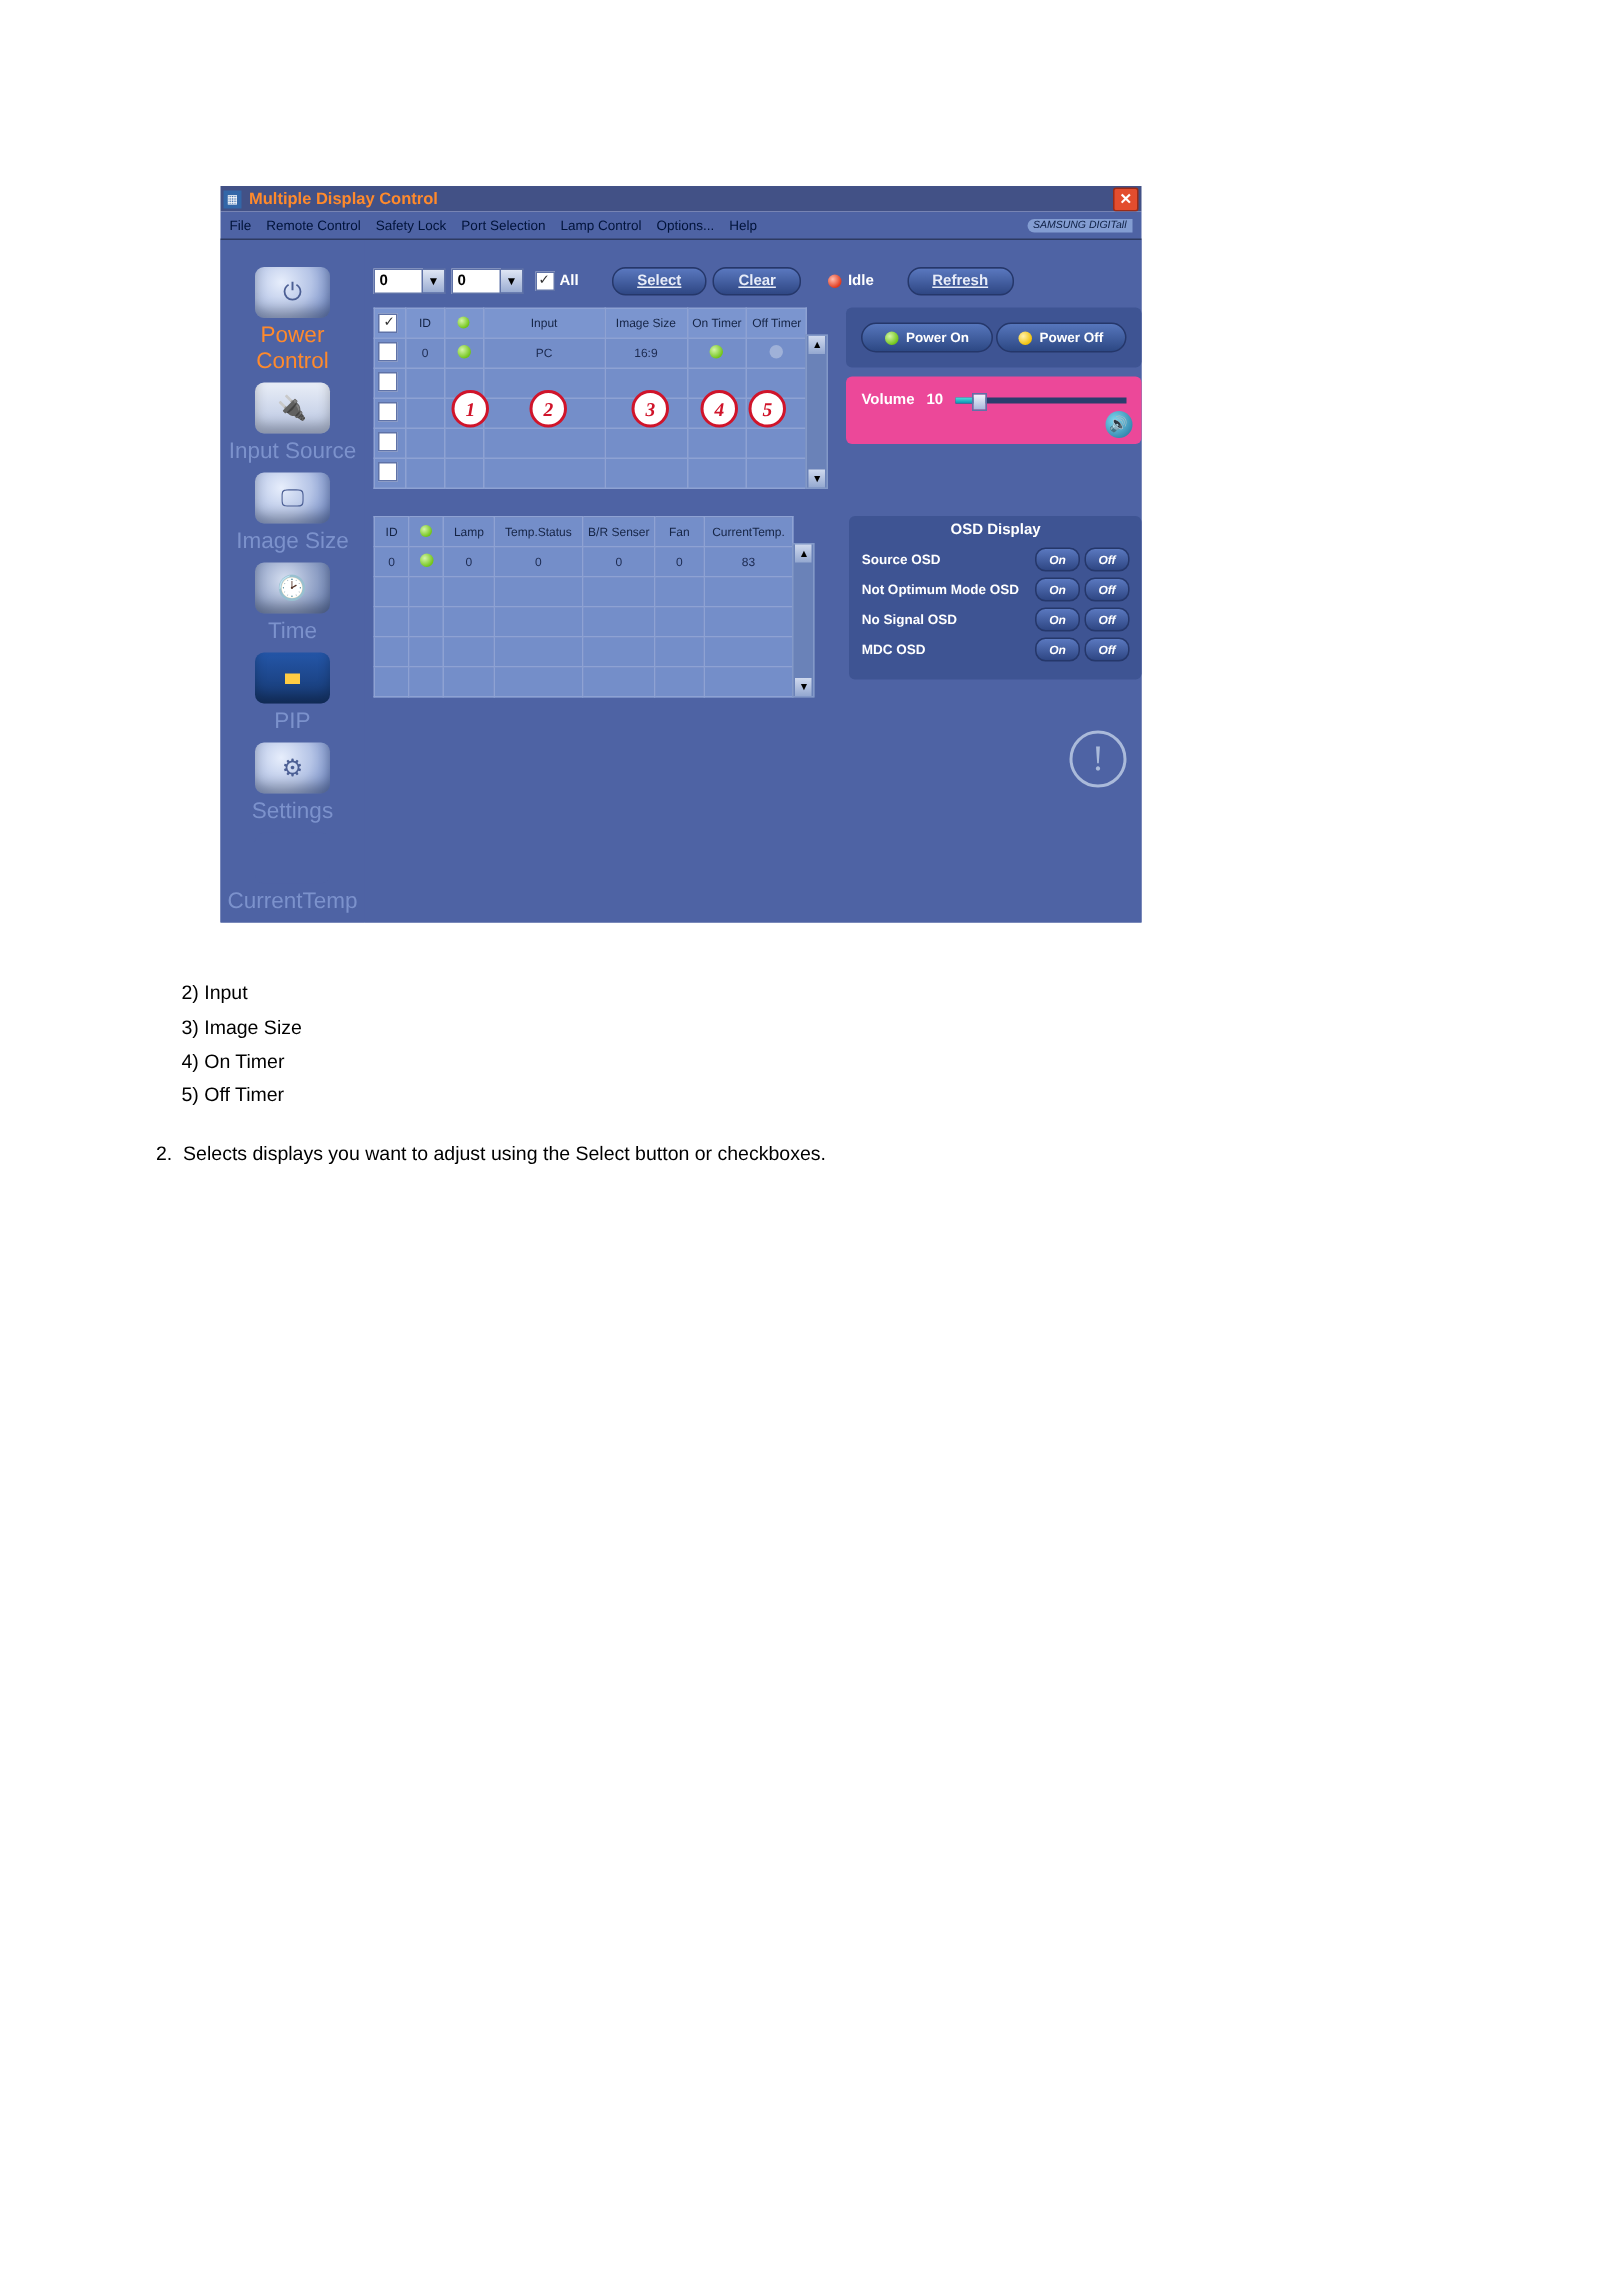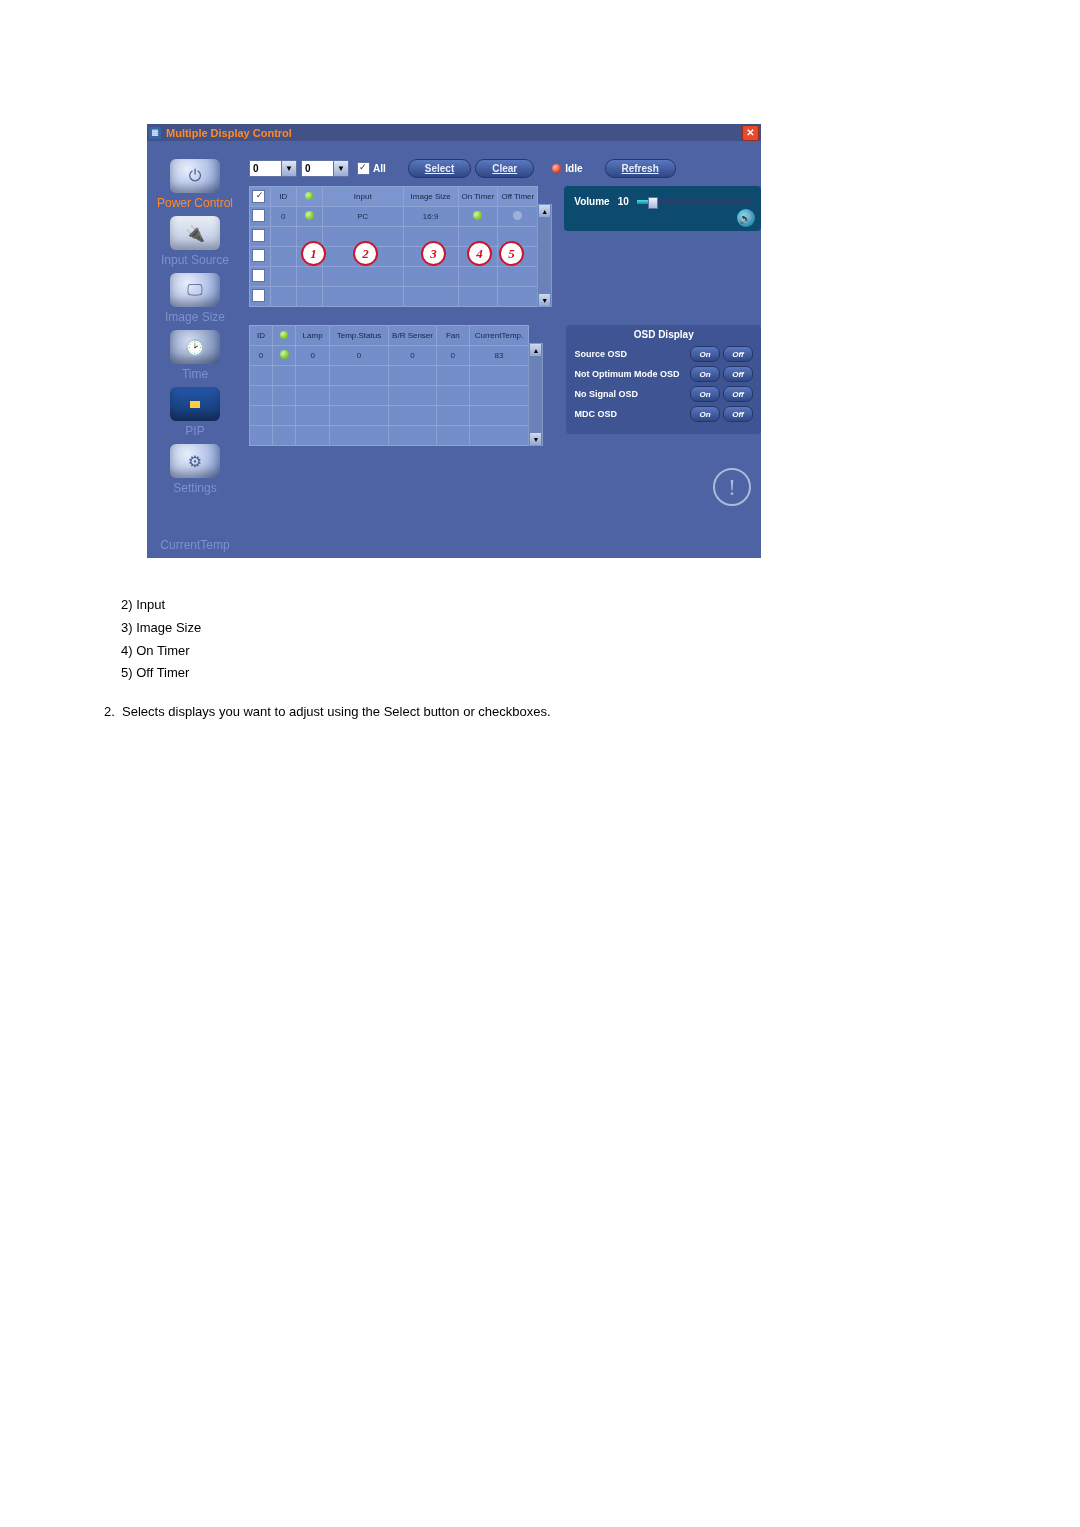--- a/index.html
+++ b/index.html
@@ -105,21 +105,21 @@
     border-radius: 6px;
     box-shadow: inset 0 -6px 8px rgba(0,0,0,.25);
     display: flex;
     align-items: center;
     justify-content: center;
     color: #4c5f94;
     font-size: 16px;
   }
   .side-label {
     margin-top: 3px;
-    font-size: 12px;
+    font-size: 15px;
     color: #7c92cc;
     text-align: center;
   }
   .side-label.active { color: #ff8a2c; }
   
   .main {
     flex: 1;
     background: #4e63a4;
     padding: 18px 0 30px 0;
     position: relative;
@@ -274,21 +274,21 @@
     border: 1px solid #25376a;
     display: flex;
     align-items: center;
     justify-content: center;
     gap: 5px;
     color: #fff;
     font-weight: bold;
     font-size: 9px;
   }
   .vol-box {
-    background: #0c4a6e;
+    background: #ec4899;
     border-radius: 4px;
     padding: 10px 10px 6px 10px;
     position: relative;
   }
   .vol-row {
     display: flex;
     align-items: center;
     gap: 8px;
     color: #fff;
     font-weight: bold;
@@ -413,20 +413,30 @@
 <div class="page">
 
   <div class="window">
 
     <div class="titlebar">
       <span class="app-icon">▦</span>
       <span class="title">Multiple Display Control</span>
       <span class="close">✕</span>
     </div>
 
+    <div class="menubar">
+      <span class="menu-item">File</span>
+      <span class="menu-item">Remote Control</span>
+      <span class="menu-item">Safety Lock</span>
+      <span class="menu-item">Port Selection</span>
+      <span class="menu-item">Lamp Control</span>
+      <span class="menu-item">Options...</span>
+      <span class="menu-item">Help</span>
+      <span class="brand">SAMSUNG DIGITall</span>
+    </div>
 
     <div class="workspace">
 
       <div class="sidebar">
         <div class="side-item">
           <div class="side-icon">⏻</div>
           <div class="side-label active">Power Control</div>
         </div>
         <div class="side-item">
           <div class="side-icon" style="background:linear-gradient(#e9eef7,#b7c4e1);">🔌</div>
@@ -547,20 +557,30 @@
             </div>
 
             <div class="ann" style="left:52px;  top:55px;">1</div>
             <div class="ann" style="left:104px; top:55px;">2</div>
             <div class="ann" style="left:172px; top:55px;">3</div>
             <div class="ann" style="left:218px; top:55px;">4</div>
             <div class="ann" style="left:250px; top:55px;">5</div>
           </div>
 
           <div class="right-panel" style="margin-left:20px;">
+            <div class="power-box">
+              <div class="pw-btn">
+                <span class="dot green"></span>
+                <span>Power On</span>
+              </div>
+              <div class="pw-btn">
+                <span class="dot yellow"></span>
+                <span>Power Off</span>
+              </div>
+            </div>
             <div class="vol-box">
               <div class="vol-row">
                 <span>Volume</span>
                 <span>10</span>
                 <div class="vol-track">
                   <div class="vol-fill"></div>
                   <div class="vol-thumb"></div>
                 </div>
               </div>
               <div style="height:18px;"></div>

